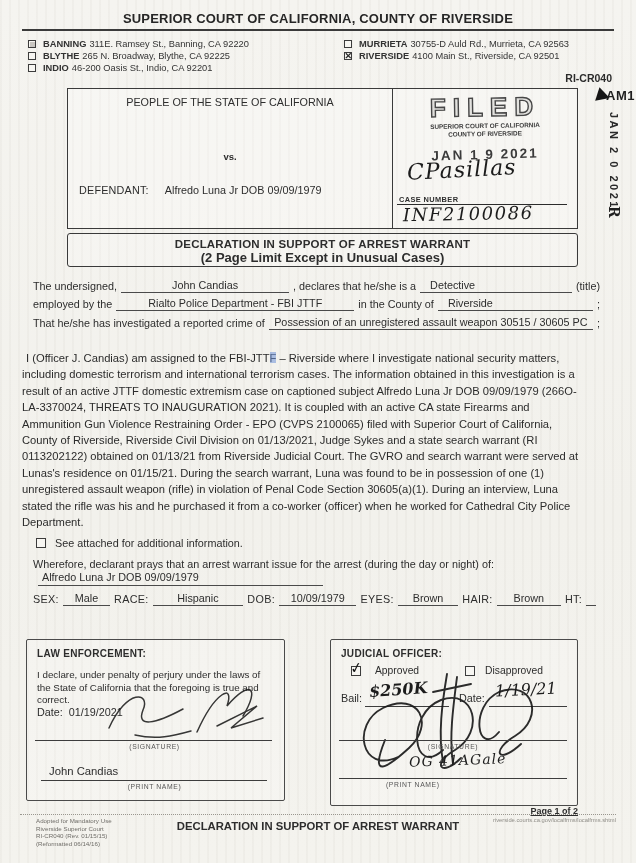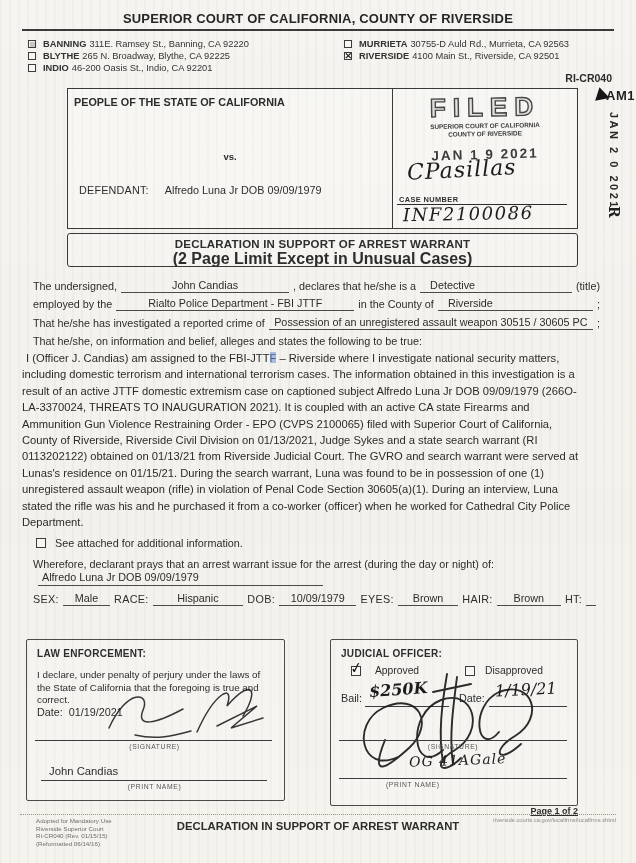--- a/index.html
+++ b/index.html
@@ -24,21 +24,21 @@
   .cb { display:inline-block; width:8px; height:8px; border:1.2px solid #3c3c3c; margin-top:1px; position:relative; flex:0 0 auto; background:#f7f6f2; }
   .cb .xmark { position:absolute; left:-0.5px; top:-2.5px; font-size:9px; font-weight:bold; color:#2a2a2a; }
   .cb .smudge { position:absolute; left:1px; top:1px; width:5px; height:5px; background:#b9b6b0; opacity:0.75; }
   .branch-name { font-weight:bold; margin-right:3px; }
 
   .form-number { top:72px; right:24px; font-size:10.5px; font-weight:bold; color:#2b2b2b; }
 
   .caption { top:88px; left:67px; width:511px; height:141px; border:1.6px solid #3a3a3a; display:flex; background:rgba(255,255,255,0.25); }
   .caption-left { width:325px; border-right:1.6px solid #3a3a3a; position:relative; }
   .caption-right { flex:1; position:relative; }
-  .plaintiff { position:absolute; top:7px; left:6px; width:100%; text-align:left; font-size:10.8px; font-weight:bold; }
+  .plaintiff { position:absolute; top:7px; left:0; width:100%; text-align:center; font-size:10.8px; font-weight:normal; }
   .vs { position:absolute; top:62px; left:0; width:100%; text-align:center; font-size:9.5px; font-weight:bold; }
   .defendant-row { position:absolute; top:95px; left:11px; font-size:10.8px; display:flex; gap:16px; }
   .defendant-label { font-weight:bold; letter-spacing:0.2px; font-weight:normal; }
 
   .filed-word { position:absolute; top:3px; left:0; width:100%; text-align:center; font-size:26px; font-weight:bold; letter-spacing:7px; color:rgba(80,80,80,0.12); -webkit-text-stroke:1.4px #474747; transform:rotate(-1deg); }
   .filed-sub { position:absolute; left:0; width:100%; text-align:center; font-size:6.4px; line-height:7.3px; color:#3d3d3d; font-weight:bold; transform:rotate(-1deg); }
   .filed-sub.s1 { top:33px; } .filed-sub.s2 { top:40.5px; }
   .filed-date { position:absolute; top:58px; left:0; width:100%; text-align:center; font-size:13.5px; font-weight:bold; letter-spacing:2px; color:#3b3b3b; transform:rotate(-1.5deg); }
   .hand { font-family:"DejaVu Serif", serif; font-style:italic; color:#1c1c1c; }
   .clerk-sig { position:absolute; top:68px; left:14px; font-size:22px; transform:rotate(-3deg); letter-spacing:1px; }
@@ -46,21 +46,21 @@
   .case-rule { position:absolute; top:115px; left:4px; width:170px; border-top:1.6px solid #2b2b2b; }
   .case-value { position:absolute; top:114px; left:10px; font-size:18px; letter-spacing:1.5px; transform:rotate(-1deg); }
 
   .side-blob { top:89px; left:597px; width:0; height:0; border-left:13px solid #161616; border-top:7px solid transparent; border-bottom:7px solid transparent; transform:rotate(18deg); }
   .side-am { top:88px; left:606px; font-size:13px; font-weight:bold; color:#1f1f1f; letter-spacing:0.5px; }
   .side-date { top:112px; left:608px; writing-mode:vertical-rl; text-orientation:sideways; font-size:11px; font-weight:bold; letter-spacing:2.5px; color:#2a2a2a; }
   .side-r { top:206px; left:606px; writing-mode:vertical-rl; text-orientation:sideways; font-size:14px; font-weight:bold; font-family:"DejaVu Serif", serif; color:#1f1f1f; }
 
   .title-box { top:233px; left:67px; width:511px; height:34px; border:1.6px solid #3a3a3a; border-radius:3px; text-align:center; padding-top:4px; background:rgba(255,255,255,0.2); }
   .title-line1 { font-size:11.5px; font-weight:bold; letter-spacing:0.2px; }
-  .title-line2 { font-size:16px; font-weight:bold; }
+  .title-line2 { font-size:13px; font-weight:bold; }
 
   .fillins { top:274px; left:33px; width:567px; font-size:10.8px; }
   .fillin-row { display:flex; align-items:flex-end; height:18.5px; white-space:nowrap; }
   .fillin-label { padding-bottom:1px; }
   .uline { border-bottom:1.1px solid #4a4a4a; text-align:center; padding-bottom:1px; margin:0 4px; overflow:hidden; }
   .uline.left { text-align:left; padding-left:10px; }
   .grow { flex:1; }
 
   .narrative { top:350px; left:22px; width:567px; font-size:11.2px; line-height:16.4px; color:#2b2b2b; text-indent:4px; }
   .artifact-blue { top:352px; left:270px; width:6px; height:11px; background:rgba(110,145,215,0.55); }
@@ -189,23 +189,20 @@
       <span class="fillin-label">employed by the</span>
       <span class="uline" style="width:238px;">Rialto Police Department - FBI JTTF</span>
       <span class="fillin-label">in the County of</span>
       <span class="uline left grow">Riverside</span>
       <span class="fillin-label">;</span>
     </div>
     <div class="fillin-row">
       <span class="fillin-label">That he/she has investigated a reported crime of</span>
       <span class="uline grow">Possession of an unregistered assault weapon 30515 / 30605 PC</span>
       <span class="fillin-label">;</span>
-    </div>
-    <div class="fillin-row">
-      <span class="fillin-label">That he/she, on information and belief, alleges and states the following to be true:</span>
     </div>
   </div>
 
   <div class="abs narrative">I (Officer J. Candias) am assigned to the FBI-JTTF – Riverside where I investigate national security matters, including domestic terrorism and international terrorism cases. The information obtained in this investigation is a result of an active JTTF domestic extremism case on captioned subject Alfredo Luna Jr DOB 09/09/1979 (266O-LA-3370024, THREATS TO INAUGURATION 2021). It is coupled with an active CA state Firearms and Ammunition Gun Violence Restraining Order - EPO (CVPS 2100065) filed with Superior Court of California, County of Riverside, Riverside Civil Division on 01/13/2021, Judge Sykes and a state search warrant (RI 0113202122) obtained on 01/13/21 from Riverside Judicial Court. The GVRO and search warrant were served at Lunas's residence on 01/15/21. During the search warrant, Luna was found to be in possession of one (1) unregistered assault weapon (rifle) in violation of Penal Code Section 30605(a)(1). During an interview, Luna stated the rifle was his and he purchased it from a co-worker (officer) when he worked for Cathedral City Police Department.</div>
   <div class="abs artifact-blue"></div>
 
   <div class="abs see-attached">
     <span class="cb2"></span>
     <span>See attached for additional information.</span>
   </div>

